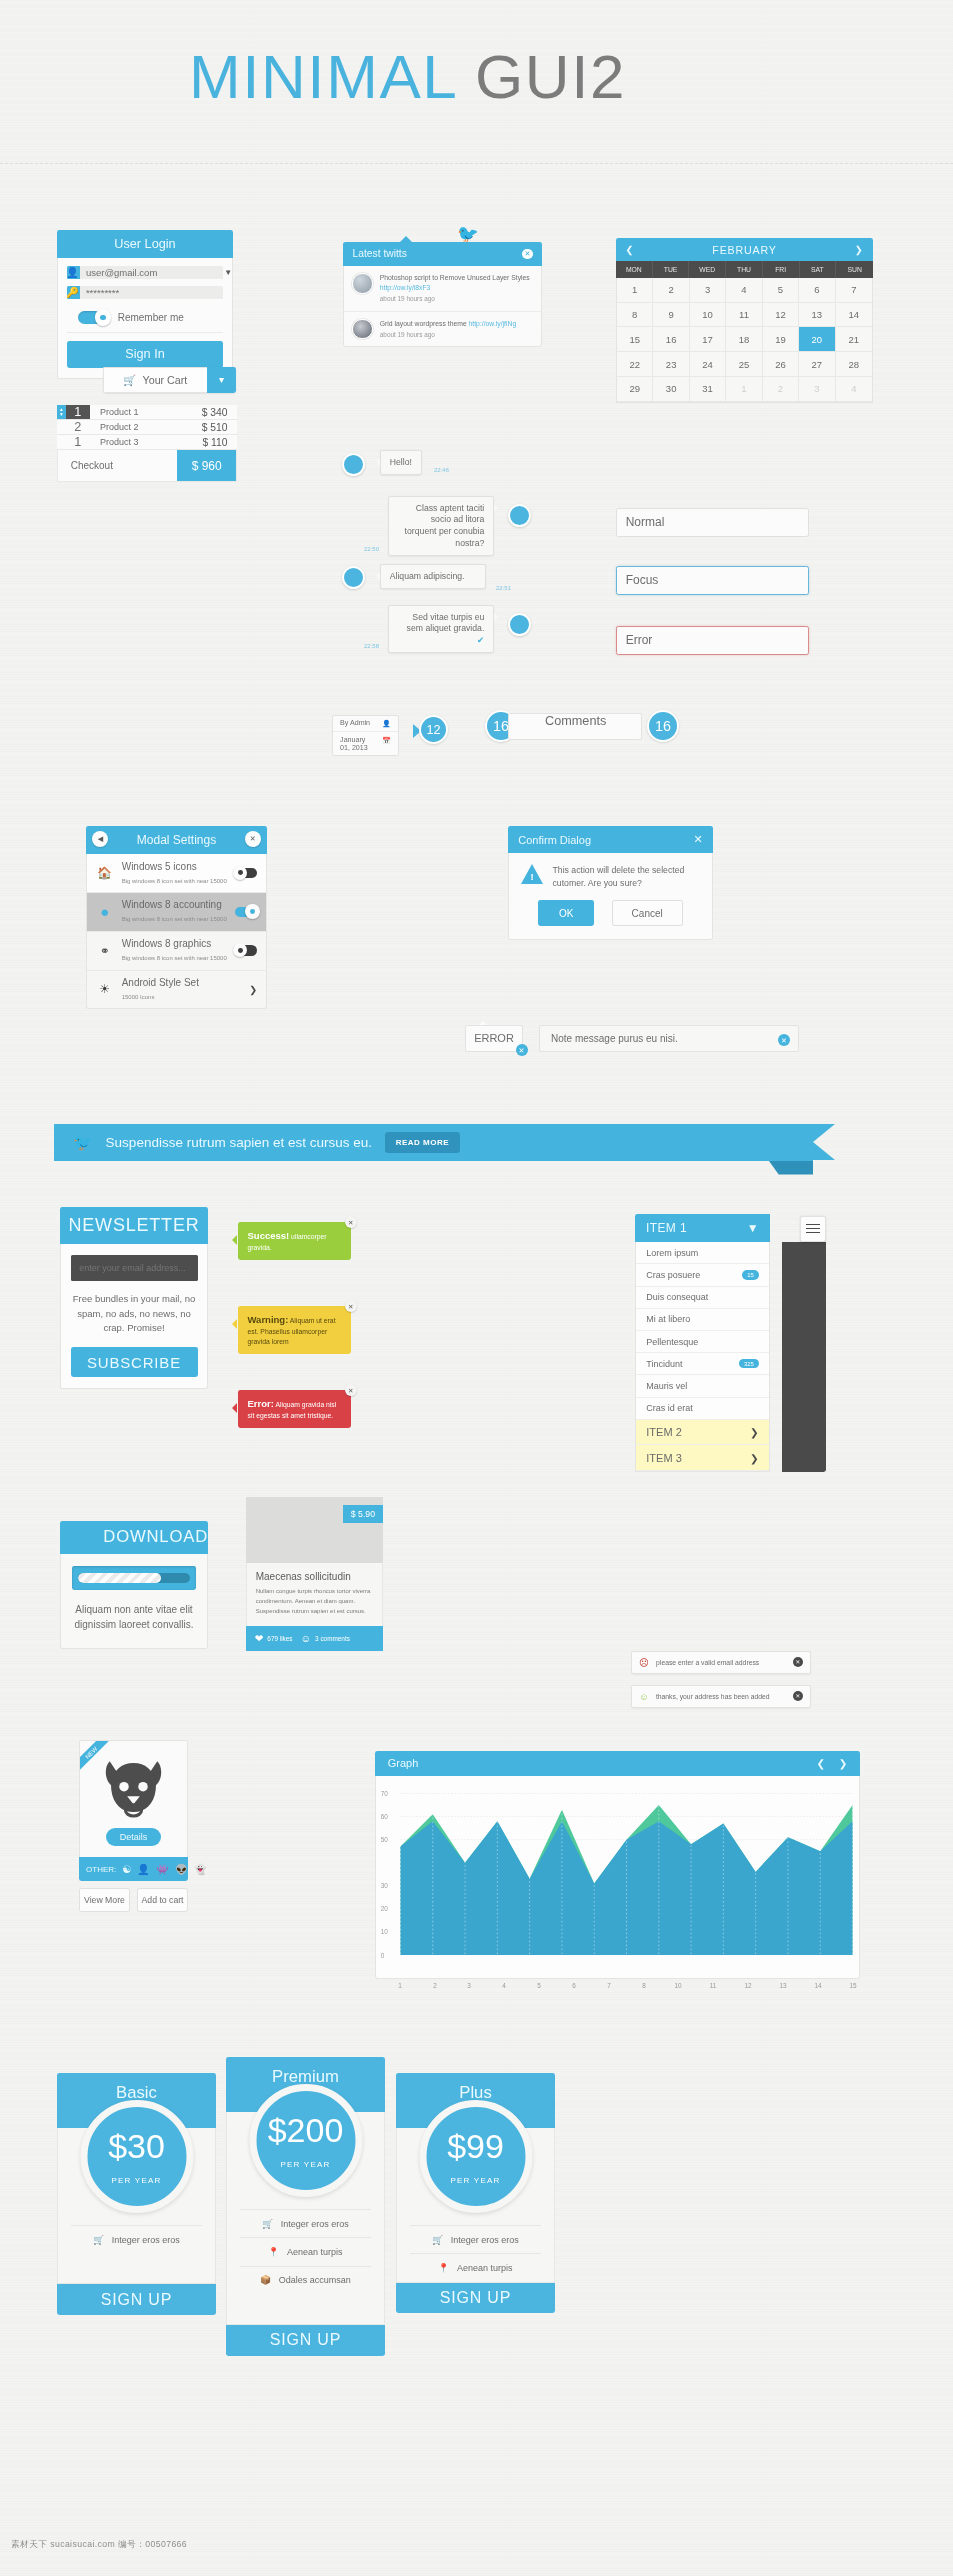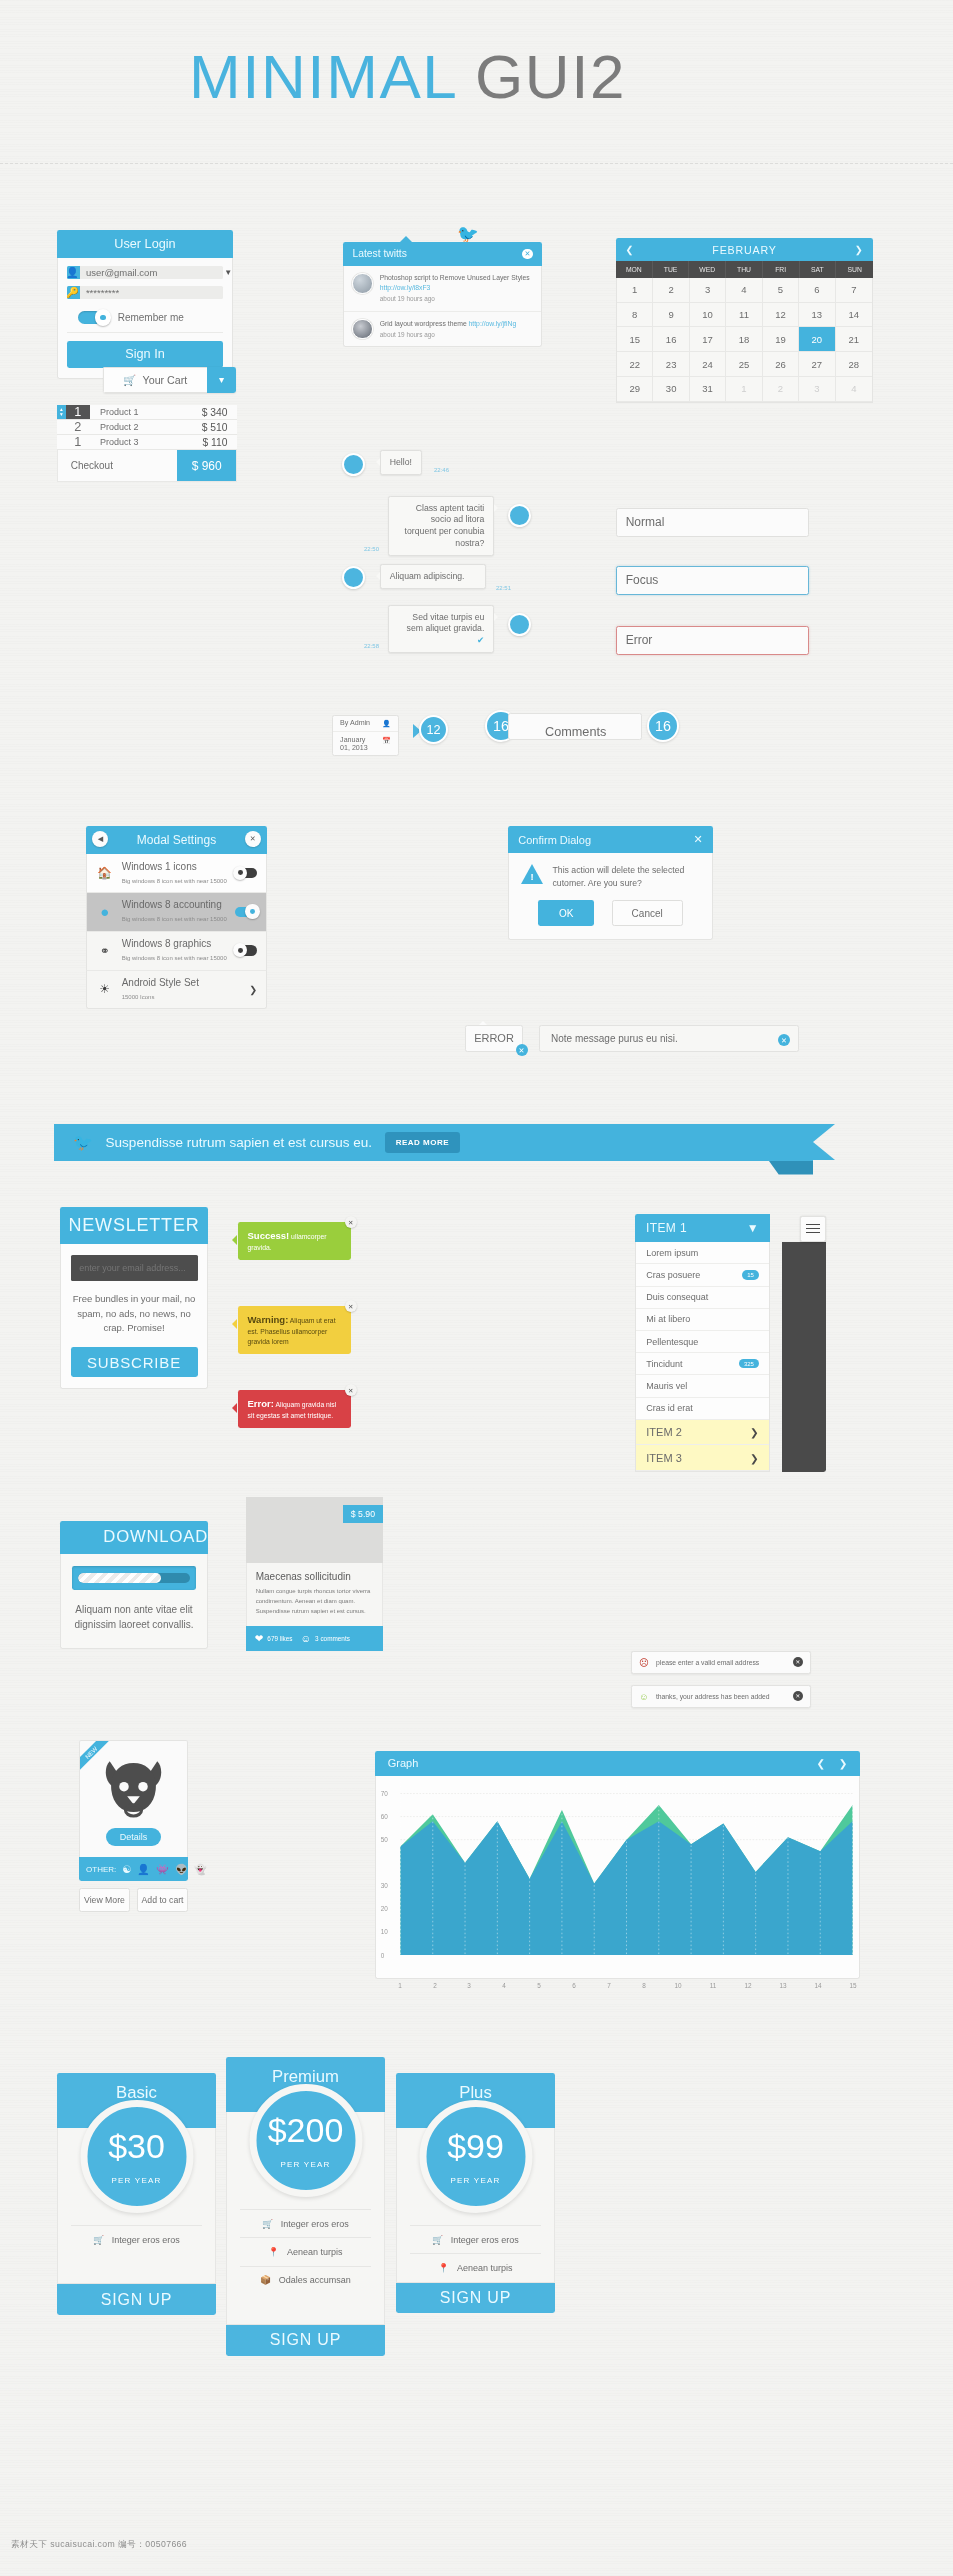--- a/index.html
+++ b/index.html
@@ -93,21 +93,21 @@
   
   .inp{ position:absolute; width:193px; padding:6.4px 8.7px; font-size:12px; color:#6d6d6d; background:#fbfbfb; border:0.8px solid #e0e0de; border-radius:2.4px; font-family:inherit; outline:none;}
   .inp.focus{ border-color:#67b7d8; box-shadow:0 0 2.4px rgba(80,170,210,.4);}
   .inp.err{ border-color:#d98a8a; box-shadow:0 0 2.4px rgba(210,120,120,.35);}
 
   
   .meta{ position:absolute; background:#fbfbfb; border:0.8px solid #e2e2e0; border-radius:2.4px; font-size:7.1px; color:#6d6d6d; }
   .meta div{ padding:3.2px 7.1px; display:flex; justify-content:space-between; gap:9.5px;}
   .meta div:first-child{ border-bottom:0.8px solid #ededeb;}
   .badge{ position:absolute; border-radius:50%; background:#4cb5df; color:#fff; display:flex; align-items:center; justify-content:center; font-weight:300; border:2.4px solid #fff; box-shadow:0 0.8px 2.4px rgba(0,0,0,.15);}
-  .cbar{ position:absolute; background:#fbfbfb; border:0.8px solid #e2e2e0; border-radius:2.4px; height:27px; display:flex; align-items:flex-end; }
+  .cbar{ position:absolute; background:#fbfbfb; border:0.8px solid #e2e2e0; border-radius:2.4px; height:27px; display:flex; align-items:flex-start; }
 
   
   #modal{ left:86px; top:826px; width:181px; }
   .m-head{ background:#44b3dd; color:#eafaff; text-align:center; font-size:12px; font-weight:300; padding:7.1px 0; border-radius:2.4px 2.4px 0 0; position:relative;}
   .m-head .circ{ position:absolute; top:4.8px; width:16px;height:16px; border-radius:50%; background:#fcfcfc; color:#5a5a5a; font-size:7.1px; display:flex;align-items:center;justify-content:center; box-shadow:0 0.8px 1.6px rgba(0,0,0,.2);}
   .m-row{ display:flex; align-items:center; gap:8px; padding:6.4px 8.7px; background:#fdfdfd; border-bottom:0.8px solid #e9e9e7; border-left:0.8px solid #e4e4e2; border-right:0.8px solid #e4e4e2;}
   .m-row.alt{ background:#f6f6f4; }
   .m-row.selected{ background:#c4c4c4; }
   .m-row .mi{ width:18px; text-align:center; font-size:12px; color:#3e3e3e;}
   .m-row .mt{ flex:1; }
@@ -417,21 +417,21 @@
 <div class="badge" style="left:647px; top:710px; width:32px;height:32px;font-size:14.3px;">16</div>
 
 <div id="modal" class="abs">
   <div class="m-head">
     <span class="circ" style="left:6.4px;">◀</span>
     <span>Modal Settings</span>
     <span class="circ" style="right:6.4px;">✕</span>
   </div>
   <div class="m-row">
     <span class="mi">🏠</span>
-    <span class="mt"><b>Windows 1 icons</b><small>Big windows 8 icon set with near 15000</small></span>
+    <span class="mt"><b>Windows 5 icons</b><small>Big windows 8 icon set with near 15000</small></span>
     <span class="tog2">
         <span class="k"></span>
       </span>
   </div>
   <div class="m-row selected">
     <span class="mi" style="color:#44b3dd;font-size:15px;">●</span>
     <span class="mt"><b>Windows 8 accounting</b><small>Big windows 8 icon set with near 15000</small></span>
     <span class="tog2 on">
         <span class="k"></span>
       </span>

